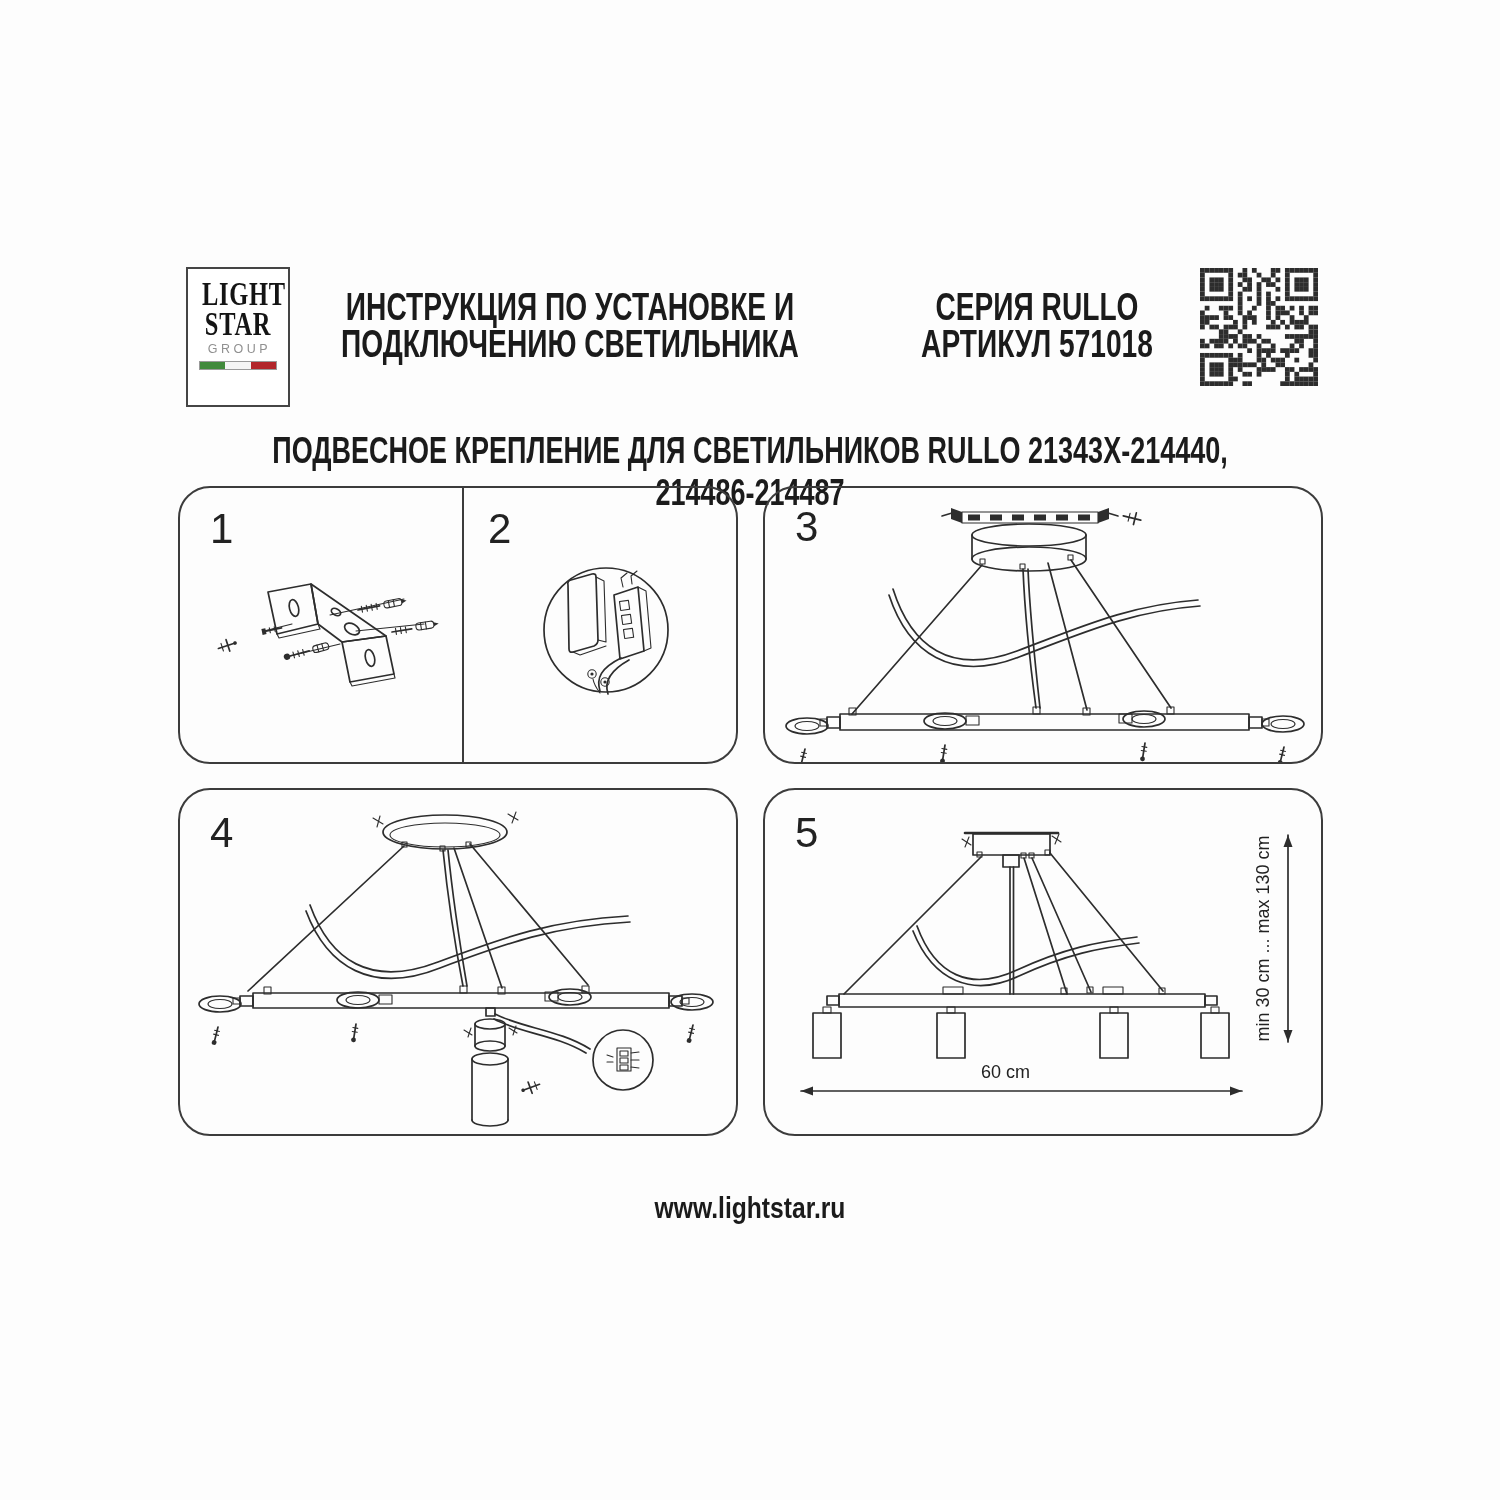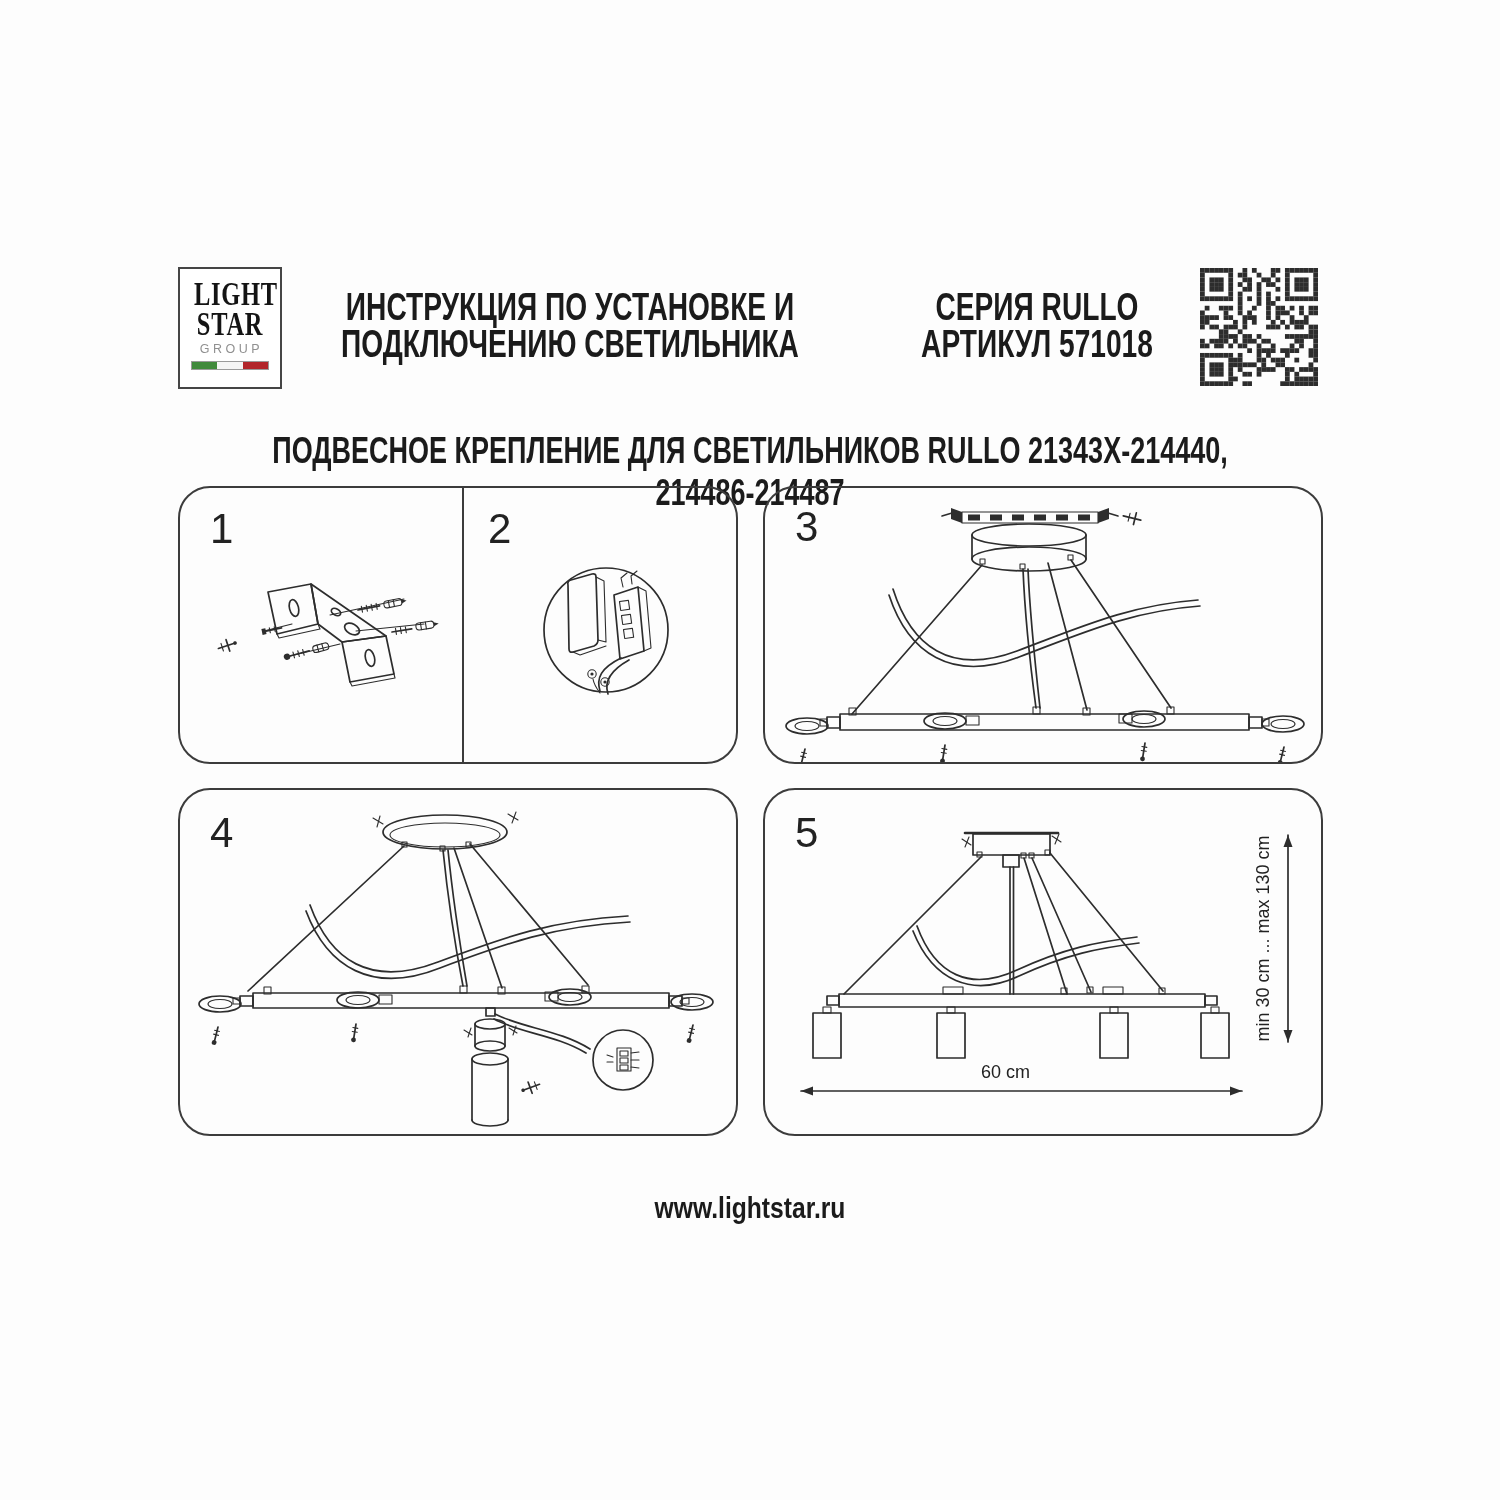--- a/index.html
+++ b/index.html
@@ -1,20 +1,20 @@
 <!DOCTYPE html>
 <html style="--line: #2d2d2d; --text: #1b1b1b; --logo-gray: #909090; --flag-green: #418a3c; --flag-white: #f5f5f5; --flag-red: #b2262b; --panel-border: #3c3c3c;"><head>
 <meta charset="utf-8">
 <style>
   html,body{margin:0;padding:0;}
   body{width:1500px;height:1500px;background:#fdfdfd;position:relative;
        font-family:"Liberation Sans","DejaVu Sans",sans-serif;color:var(--text,#1b1b1b);}
   .abs{position:absolute;}
   
-  .logo-box{left:178px;top:267px;width:104px;height:122px;border:2.5px solid #454545;
+  .logo-box{left:186px;top:267px;width:104px;height:140px;border:2.5px solid #454545;
             background:#fff;text-align:center;box-sizing:border-box;padding-top:10px;}
   .logo-word{font-family:"Liberation Serif","DejaVu Serif",serif;font-weight:bold;
              font-size:34px;line-height:30px;transform:scaleX(0.72);transform-origin:50% 50%;
              color:#141414;letter-spacing:1px;}
   .logo-group{font-size:12.5px;letter-spacing:3.5px;color:var(--logo-gray,#909090);
               margin-top:3px;padding-left:3px;}
   .logo-flag{width:78px;height:9px;margin:5px auto 0 auto;border:1px solid #9a9a9a;
              display:flex;box-sizing:border-box;}
   .logo-flag span{flex:1;height:100%;}
   .flag-g{background:var(--flag-green,#418a3c);}

